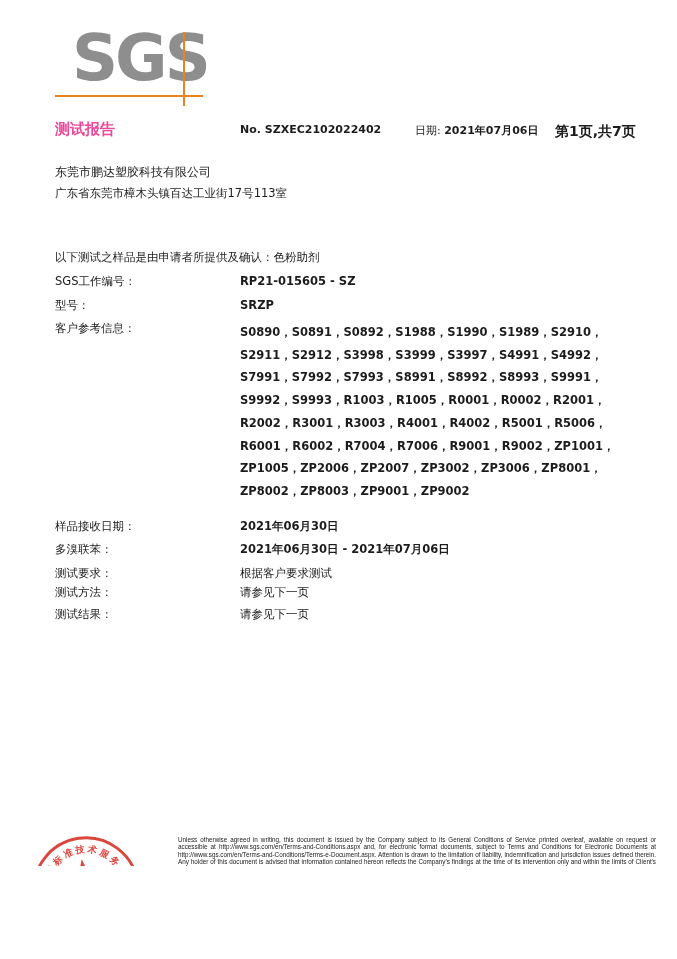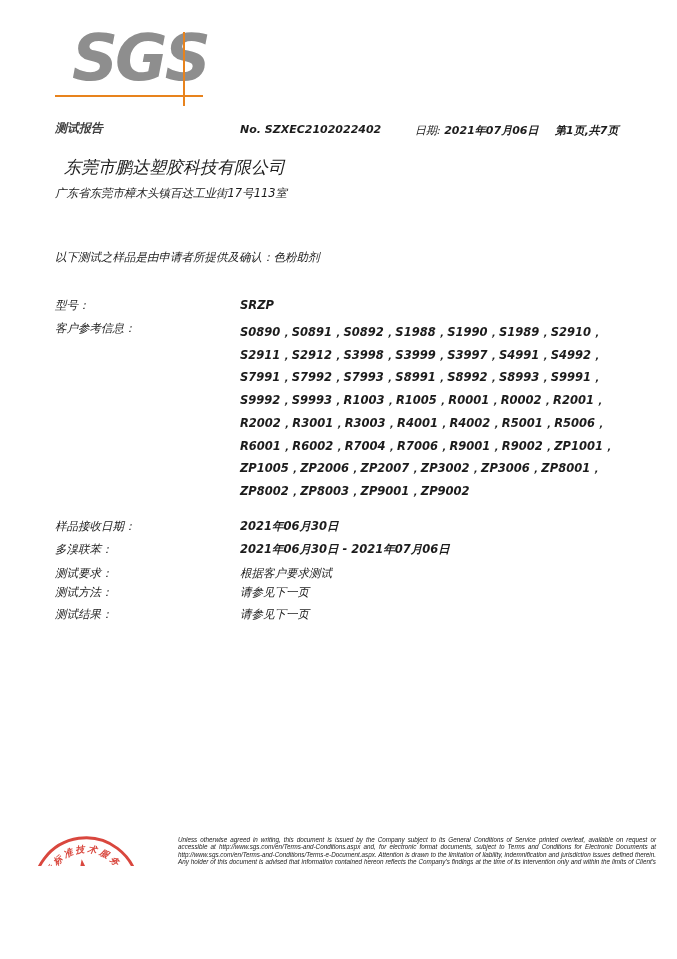--- a/index.html
+++ b/index.html
@@ -1,36 +1,36 @@
 <!DOCTYPE html>
 <html><head>
 <meta charset="utf-8">
 <style>
   html,body{margin:0;padding:0;background:#ffffff;}
   .page{
     position:relative;width:677px;height:866px;margin:0 auto;background:#ffffff;
-    font-family:"DejaVu Sans","Liberation Sans",sans-serif;color:#1c1c1c;overflow:hidden;font-style:italic;
+    font-family:"DejaVu Sans","Liberation Sans",sans-serif;color:#1c1c1c;overflow:hidden;
   }
   
   .sgs-logo{
     position:absolute;left:72px;top:26px;font-size:64px;font-weight:700;
     color:#8e8e8e;letter-spacing:-3px;line-height:1;
     font-family:"DejaVu Sans","Liberation Sans",sans-serif;
   }
   .logo-hline{position:absolute;left:55px;top:95px;width:148px;height:2px;background:#e8831d;}
   .logo-vline{position:absolute;left:183px;top:32px;width:2px;height:74px;background:#e8831d;}
   
   .title-row{position:absolute;left:55px;top:120px;right:22px;height:22px;}
-  .doc-title{position:absolute;left:0;top:0;font-size:12px;font-weight:700;color:#404040;}
+  .doc-title{position:absolute;left:0;top:0;font-size:15px;font-weight:700;color:#ec4899;}
   .report-no{position:absolute;left:185px;top:3px;font-size:11px;font-weight:600;}
   .date-wrap{position:absolute;left:360px;top:3px;font-size:11px;}
   .date-val{font-weight:600;}
-  .page-info{position:absolute;left:500px;top:3px;font-size:11px;font-weight:600;}
+  .page-info{position:absolute;left:500px;top:3px;font-size:14px;font-weight:600;}
   
-  .applicant-name{position:absolute;left:55px;top:156px;font-size:17px;margin-left:9px;}
+  .applicant-name{position:absolute;left:55px;top:164px;font-size:12px;}
   .applicant-addr{position:absolute;left:55px;top:186px;font-size:11.5px;}
   
   .statement{position:absolute;left:55px;top:250px;font-size:11.5px;}
   
   .frow{position:absolute;left:55px;right:22px;font-size:11.5px;}
   .frow .lbl{display:inline-block;width:185px;vertical-align:top;}
   .frow .val{display:inline-block;vertical-align:top;width:408px;}
   .alnum{font-weight:600;}
   .ref-lines div{line-height:22.7px;font-weight:600;}
   .concl-text{line-height:17.6px;text-align:justify;}
@@ -81,20 +81,23 @@
     <span class="report-no">No. SZXEC2102022402</span>
     <span class="date-wrap"><span>日期:</span> <span class="date-val">2021年07月06日</span></span>
     <span class="page-info">第1页,共7页</span>
   </div>
 
   <div class="applicant-name">东莞市鹏达塑胶科技有限公司</div>
   <div class="applicant-addr">广东省东莞市樟木头镇百达工业街17号113室</div>
 
   <div class="statement">以下测试之样品是由申请者所提供及确认：色粉助剂</div>
 
+  <div class="frow" style="top:274px">
+    <span class="lbl">SGS工作编号：</span><span class="val alnum">RP21-015605 - SZ</span>
+  </div>
 
   <div class="frow" style="top:298px">
     <span class="lbl">型号：</span><span class="val alnum">SRZP</span>
   </div>
 
   <div class="frow" style="top:321px">
     <span class="lbl">客户参考信息：</span><span class="val ref-lines">
       <div>S0890，S0891，S0892，S1988，S1990，S1989，S2910，</div>
       <div>S2911，S2912，S3998，S3999，S3997，S4991，S4992，</div>
       <div>S7991，S7992，S7993，S8991，S8992，S8993，S9991，</div>

